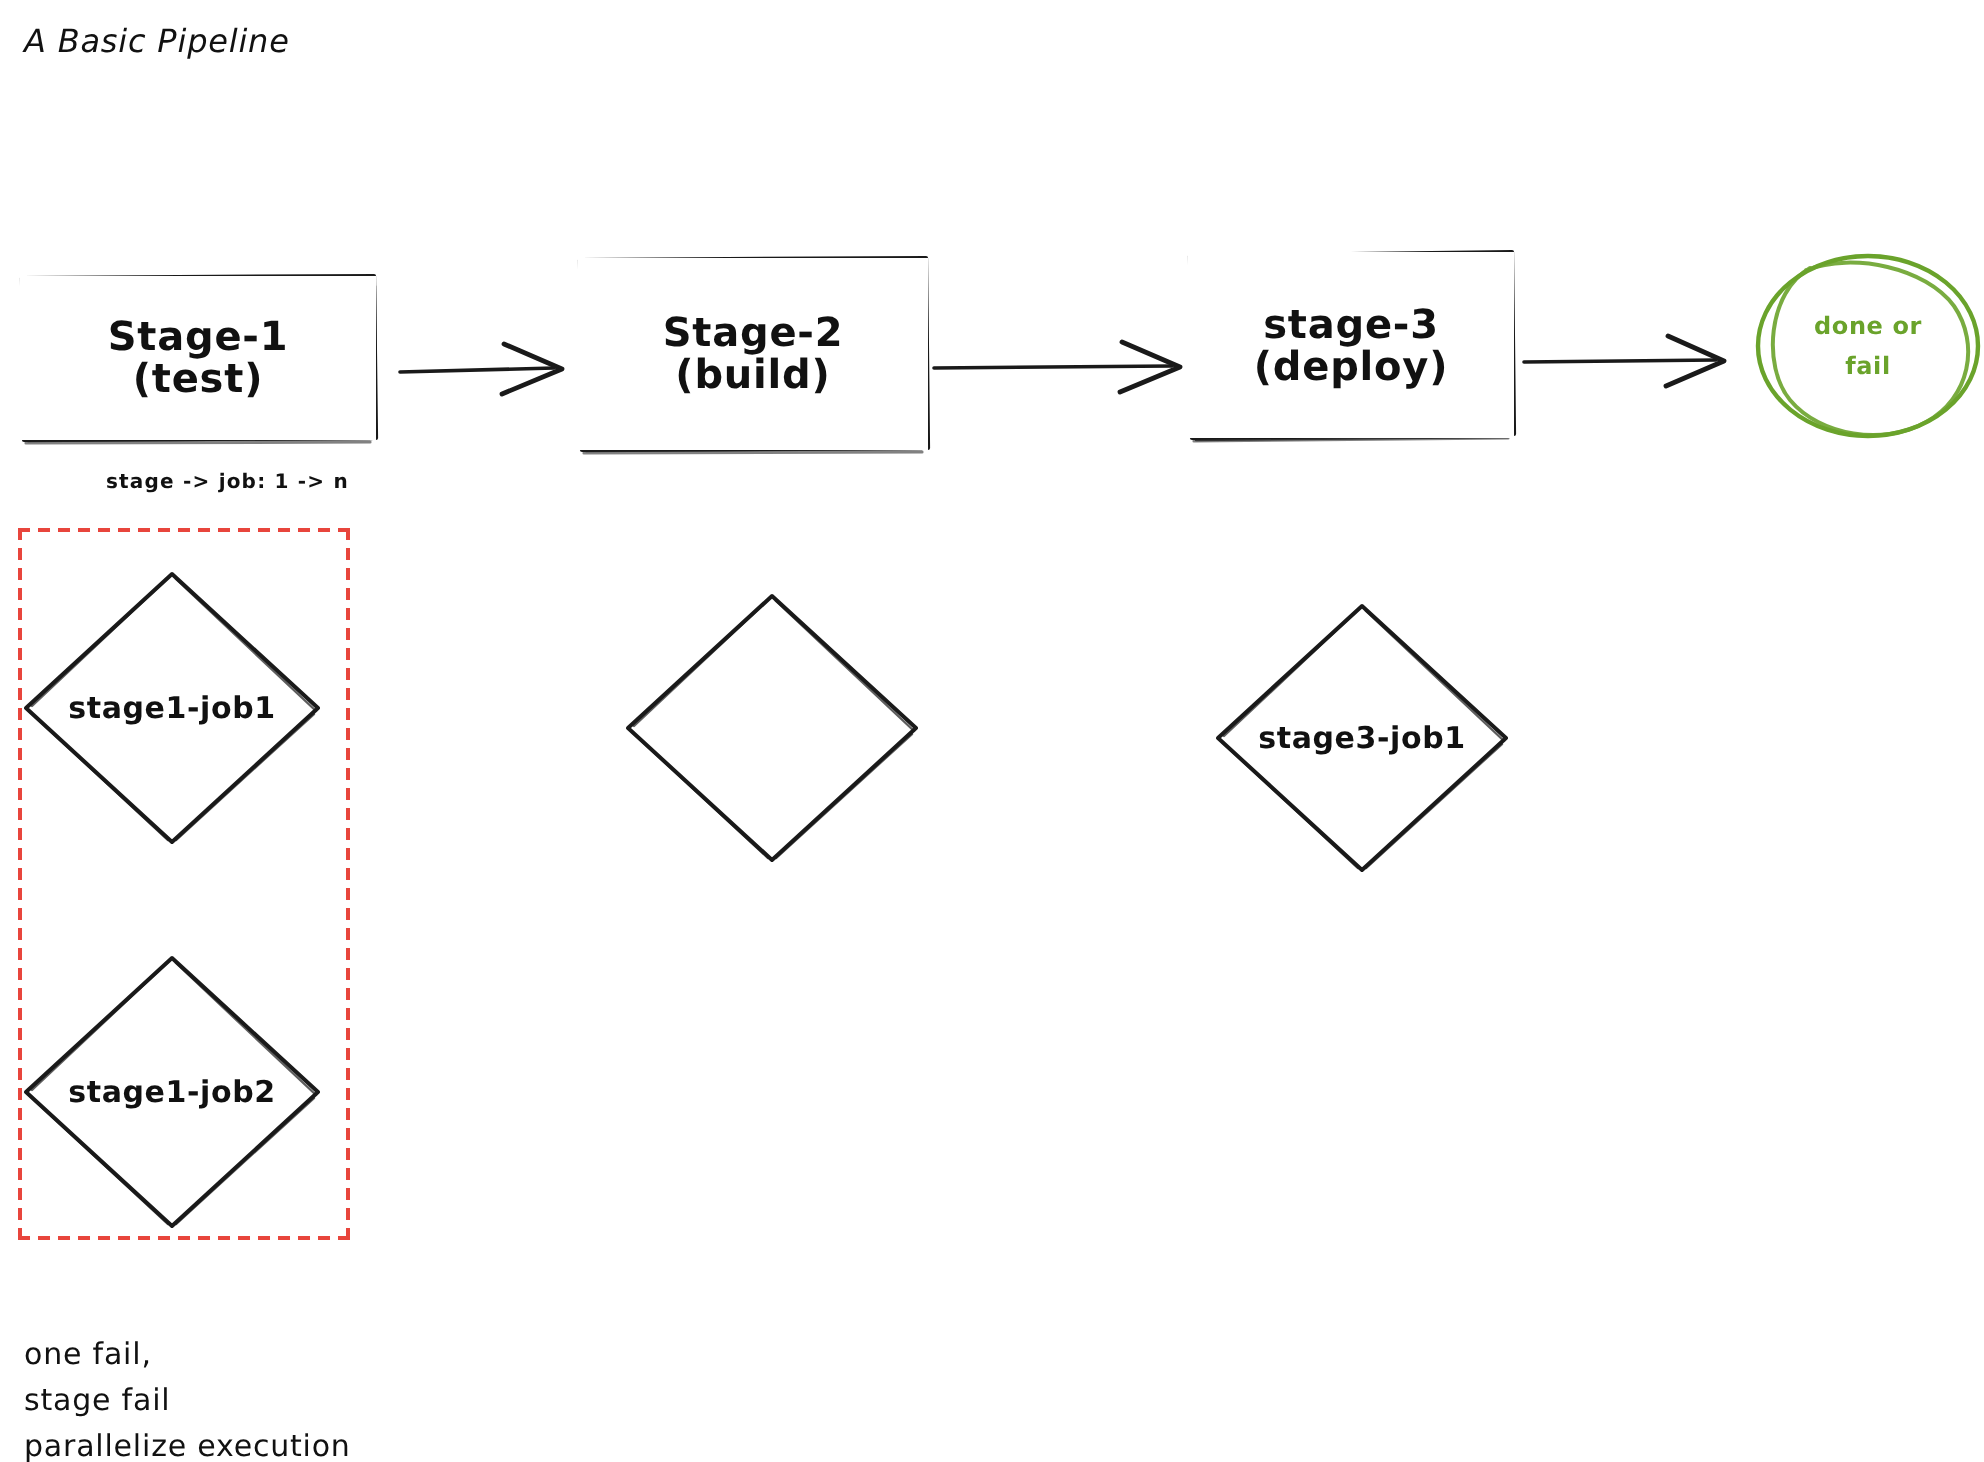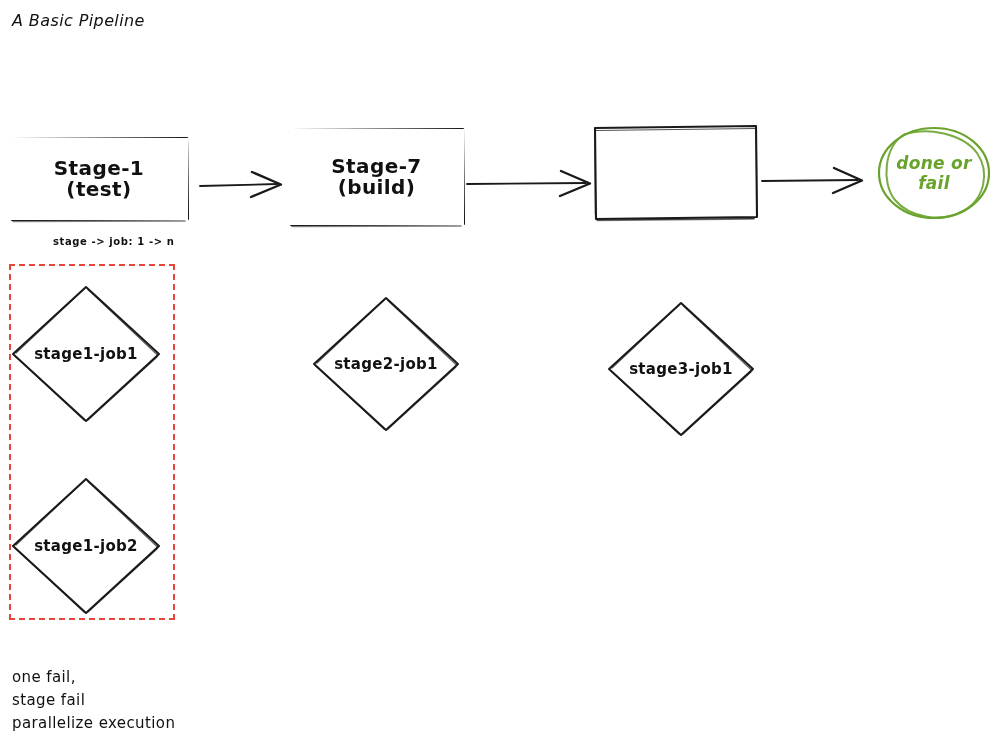--- a/index.html
+++ b/index.html
@@ -115,26 +115,25 @@
     left: 876px; top: 126px;
     width: 116px; height: 94px;
     display: flex;
     align-items: center;
     justify-content: center;
   }
   #terminal-circle .circle-label {
     position: relative;
     z-index: 2;
     text-align: center;
-    font-size: 17px;
+    font-size: 12px;
     font-weight: 600;
     line-height: 20px;
     letter-spacing: 0.3px;
     white-space: pre-line;
-    font-style: italic;
   }
 
   
   #job-group-box {
     position: absolute;
     left: 9px; top: 264px;
     width: 166px; height: 356px;
     border: 2px dashed #e8453c;
     box-sizing: border-box;
     background: transparent;
@@ -218,36 +217,37 @@
   <div class="note hand" id="footer-note">one fail,
 stage fail
 parallelize execution</div>
 
   <div class="stage-box" id="stage-1-box">
     <div class="stage-label hand">Stage-1
 (test)</div>
   </div>
 
   <div class="stage-box" id="stage-2-box">
-    <div class="stage-label hand">Stage-7
+    <div class="stage-label hand">Stage-2
 (build)</div>
   </div>
 
+  <div class="stage-box" id="stage-3-box">
+    <div class="stage-label hand">stage-3
+(deploy)</div>
+  </div>
 
   <div class="diamond" id="diamond-s1j1">
     <div class="diamond-label hand">stage1-job1</div>
   </div>
 
   <div class="diamond" id="diamond-s1j2">
     <div class="diamond-label hand">stage1-job2</div>
   </div>
 
-  <div class="diamond" id="diamond-s2j1">
-    <div class="diamond-label hand">stage2-job1</div>
-  </div>
 
   <div class="diamond" id="diamond-s3j1">
     <div class="diamond-label hand">stage3-job1</div>
   </div>
 
   <div id="terminal-circle">
     <div class="circle-label hand" style="color: rgb(106, 163, 43);">done or
 fail</div>
   </div>
 

